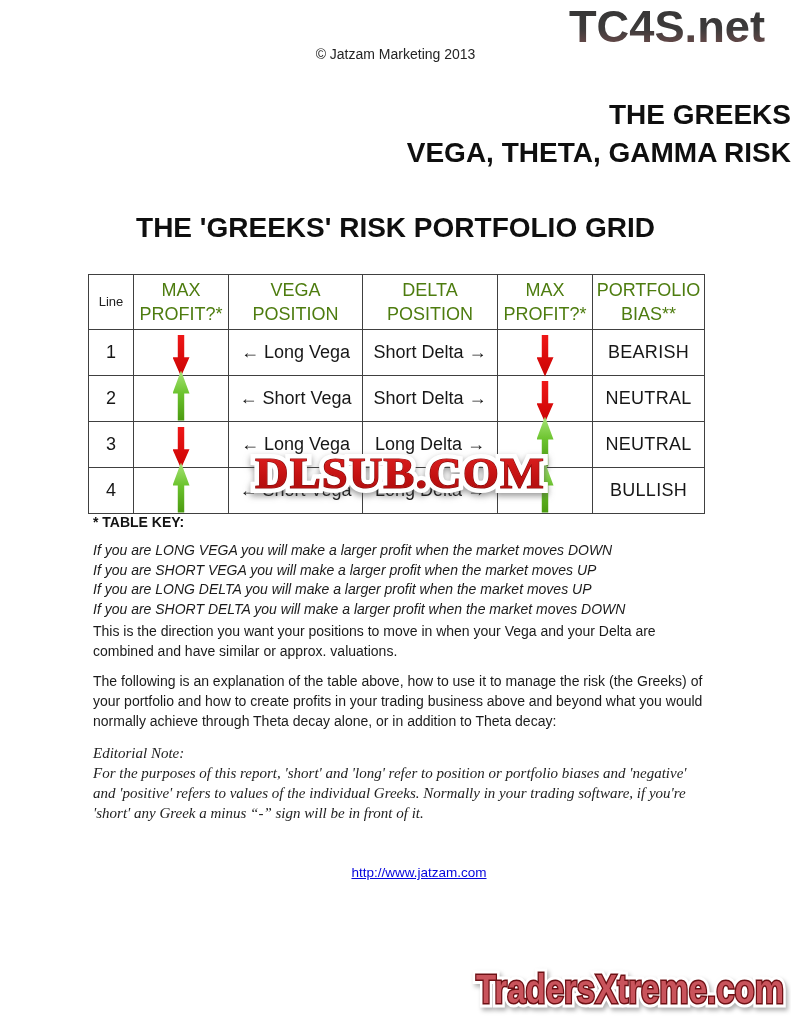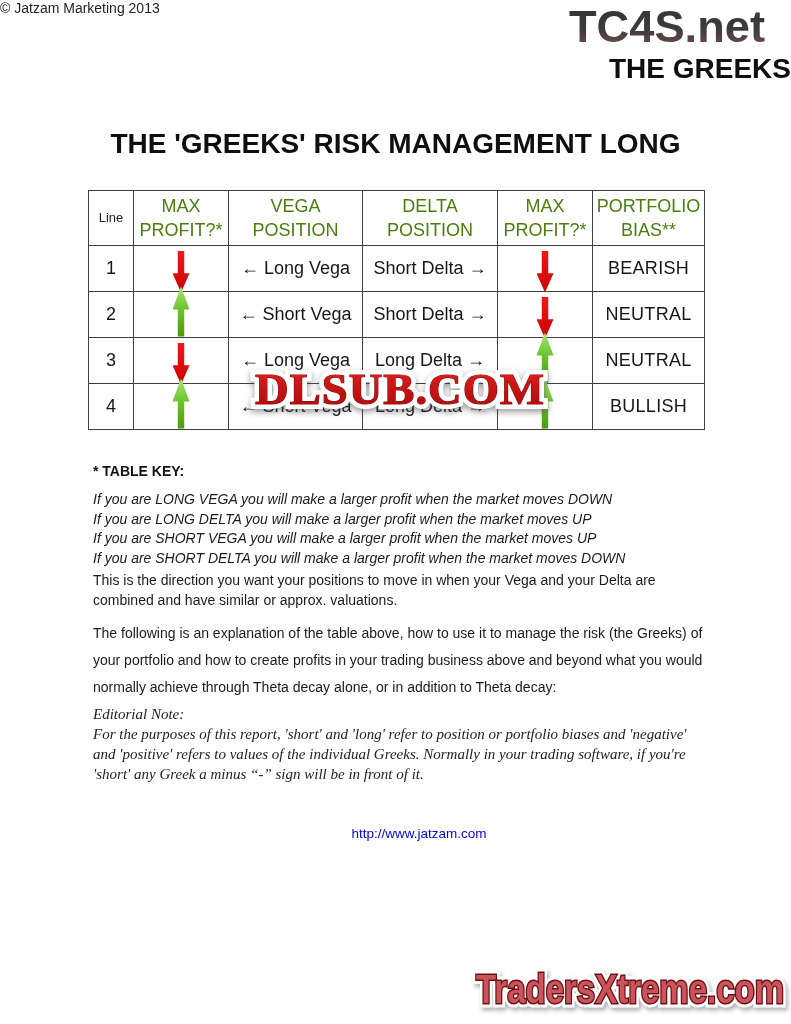--- a/index.html
+++ b/index.html
@@ -14,21 +14,21 @@
 
   
   .tc4s-logo { position: absolute; top: 2px; right: 22px; }
   .tc4s-text {
     font-family: "Liberation Sans", sans-serif;
     font-weight: bold; font-size: 45px;
   }
 
   
   .copyright {
-    text-align: left;
+    padding-top: 46px; text-align: center;
     font-size: 14px; color: #242424;
   }
   .title-block {
     margin-top: 34px; text-align: right;
     font-size: 28px; font-weight: bold; line-height: 38px; color: #0f0f0f;
   }
   .subtitle {
     margin-top: 40px; text-align: center;
     font-size: 28px; font-weight: bold; color: #0f0f0f;
   }
@@ -78,34 +78,34 @@
   }
   .wm-text {
     font-family: "Liberation Serif", serif;
     font-weight: bold; font-size: 44px; letter-spacing: 1px;
   }
   .wm-back { stroke: #ffffff; stroke-width: 10; fill: #ffffff; paint-order: stroke; }
   .wm-front { fill: url(#wmGrad); stroke: #8a0c0c; stroke-width: 1.2; paint-order: stroke; }
 
   
   .section { margin-left: 93px; width: 614px; }
-  .key-heading { margin-top: 33px; font-size: 14px; font-weight: bold; color: #141414; }
+  .key-heading { font-size: 14px; font-weight: bold; color: #141414; }
   .key-lines { margin-top: 11px; font-size: 14px; line-height: 19.5px; color: #1b1b1b; font-style: italic; }
   .pb-heading { margin-top: 16px; font-size: 14px; font-weight: bold; color: #141414; }
   .pb-text { margin-top: 2px; font-size: 14px; line-height: 20px; color: #1b1b1b; }
-  .explanation { margin-top: 10px; font-size: 14px; line-height: 27px; color: #1b1b1b; }
+  .explanation { margin-top: 10px; font-size: 14px; line-height: 20px; color: #1b1b1b; }
   .editorial {
-    margin-top: 3px; font-family: "Liberation Serif", serif;
+    margin-top: 12px; font-family: "Liberation Serif", serif;
     font-style: italic; font-size: 15px; line-height: 20px; color: #222;
   }
 
   
   .footer-link-row { margin-top: 40px; text-align: center; }
   .footer-link {
-    font-size: 13.5px; color: #0505dd; cursor: pointer; margin-left: 47px;
+    font-size: 13.5px; color: #0505dd; text-decoration: underline; cursor: pointer; margin-left: 47px;
   }
   .tx-logo {
     position: absolute; right: 1px; bottom: 7px;
     filter: drop-shadow(2px 3px 2px rgba(0,0,0,0.30));
   }
   .tx-text { font-family: "Liberation Sans", sans-serif; font-weight: bold; font-size: 40px; }
   .tx-back { stroke: #ffffff; stroke-width: 9; fill: #ffffff; paint-order: stroke; }
   .tx-front { fill: #c9545c; stroke: #6d1014; stroke-width: 3; paint-order: stroke; }
 </style>
 </head>
@@ -121,23 +121,24 @@
       </linearGradient>
     </defs>
     <text class="tc4s-text" x="102" y="40" text-anchor="middle" textLength="196" lengthAdjust="spacingAndGlyphs" fill="url(#tc4sGrad)">TC4S.net</text>
   </svg>
 </div>
 
 <div class="copyright">© Jatzam Marketing 2013</div>
 
 <div class="title-block">
   <div>THE GREEKS</div>
-</div>
-
-<div class="subtitle">THE 'GREEKS' RISK MANAGEMENT LONG</div>
+  <div>VEGA, THETA, GAMMA RISK</div>
+</div>
+
+<div class="subtitle">THE 'GREEKS' RISK PORTFOLIO GRID</div>
 
 <div class="table-wrap">
   <table class="grid">
     <colgroup>
       <col class="c-line">
         <col class="c-profit">
         <col class="c-vega">
       <col class="c-delta">
         <col class="c-profit2">
         <col class="c-bias">
@@ -221,22 +222,22 @@
       <text class="wm-text wm-back" x="151" y="42" text-anchor="middle" textLength="290" lengthAdjust="spacingAndGlyphs">DLSUB.COM</text>
       <text class="wm-text wm-front" x="151" y="42" text-anchor="middle" textLength="290" lengthAdjust="spacingAndGlyphs">DLSUB.COM</text>
     </svg>
   </div>
 </div>
 
 <div class="section">
   <div class="key-heading">* TABLE KEY:</div>
   <div class="key-lines">
     <div>If you are LONG VEGA you will make a larger profit when the market moves DOWN</div>
+    <div>If you are SHORT VEGA you will make a larger profit when the market moves UP</div>
     <div>If you are LONG DELTA you will make a larger profit when the market moves UP</div>
-    <div>If you are SHORT VEGA you will make a larger profit when the market moves UP</div>
     <div>If you are SHORT DELTA you will make a larger profit when the market moves DOWN</div>
   </div>
 
   <div class="pb-text">This is the direction you want your positions to move in when your Vega and your Delta are combined and have similar or approx. valuations.</div>
 
   <div class="explanation">The following is an explanation of the table above, how to use it to manage the risk (the Greeks) of your portfolio and how to create profits in your trading business above and beyond what you would normally achieve through Theta decay alone, or in addition to Theta decay:</div>
 
   <div class="editorial">
     <div>Editorial Note:</div>
     <div>For the purposes of this report, 'short' and 'long' refer to position or portfolio biases and 'negative' and 'positive' refers to values of the individual Greeks. Normally in your trading software, if you're 'short' any Greek a minus “-” sign will be in front of it.</div>

